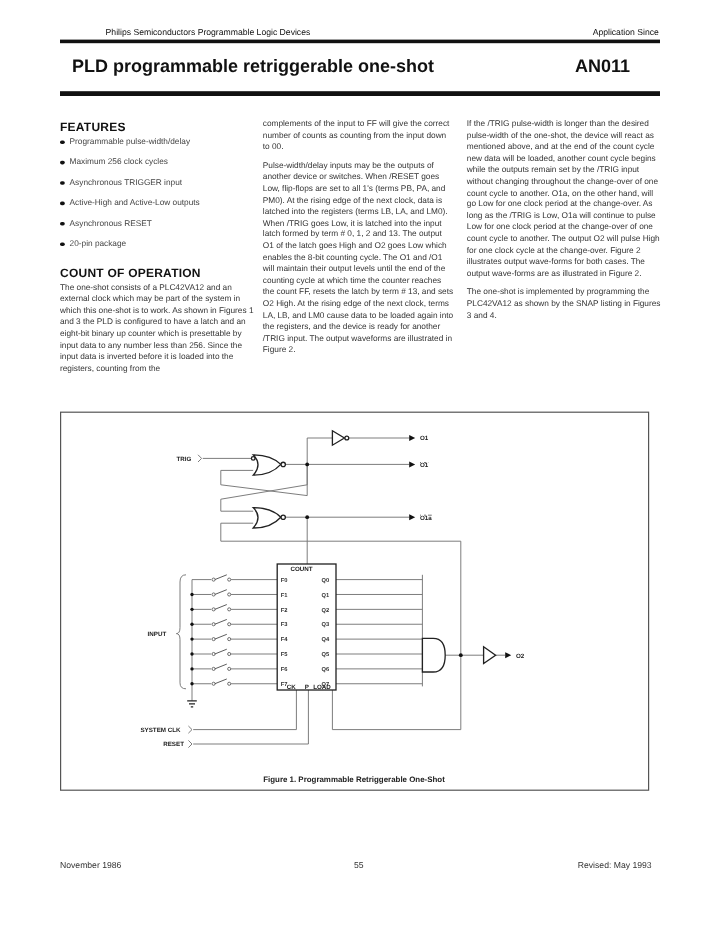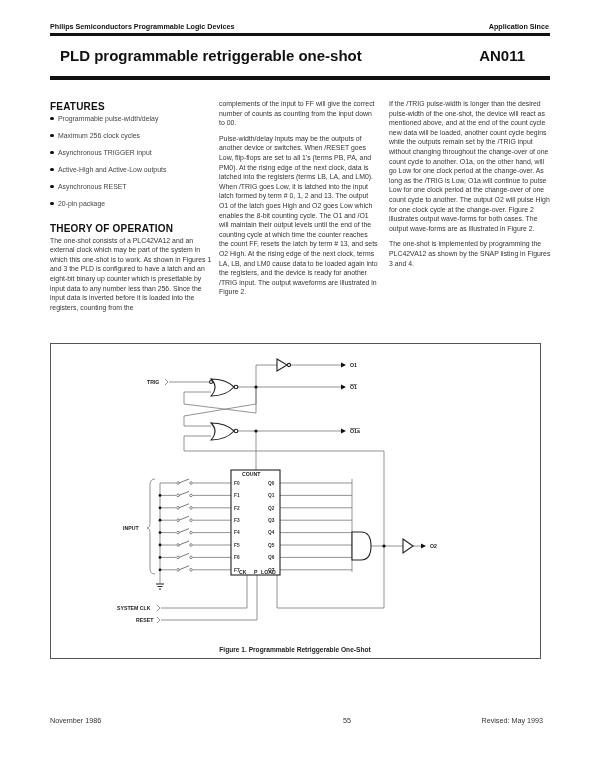--- a/index.html
+++ b/index.html
@@ -1,18 +1,18 @@
 <!DOCTYPE html>
 <html><head>
 <meta charset="utf-8">
 <style>
   html, body { margin: 0; padding: 0; background: #ffffff; }
   body { width: 600px; height: 776px; position: relative; overflow: hidden; font-family: "Liberation Sans", sans-serif; color: #111; }
   .abs { position: absolute; }
-  .hdr-small { font-size: 7.2px; font-weight: bold; top: 22px; }
+  .hdr-small { font-size: 7.2px; font-weight: normal; top: 22px; margin-left: 38px; }
   .rule { position: absolute; left: 50px; width: 500px; background: #111; }
   .title { font-size: 15px; font-weight: bold; top: 47px; }
   .col { position: absolute; top: 97px; font-size: 6.9px; line-height: 9.6px; color: #333; }
   .col p { margin: 0 0 6px 0; }
   .h2 { font-size: 10px; font-weight: bold; color: #111; margin: 6px 0 2px 0; letter-spacing: 0.2px; }
   ul.feat { list-style: none; margin: 0; padding: 0; }
   ul.feat li { position: relative; padding-left: 8px; margin-bottom: 7.4px; color: #444; }
   ul.feat li::before { content: ""; position: absolute; left: 0; top: 3px; width: 3.5px; height: 3.5px; background: #111; border-radius: 50%; }
   .fig { position: absolute; left: 50px; top: 343px; width: 489px; height: 314px; border: 1px solid #555; }
   .fig svg { position: absolute; left: 0; top: 0; }
@@ -32,21 +32,21 @@
 <div class="col" style="left:50px;width:165px;">
   <div class="h2" style="margin-top:5px;">FEATURES</div>
   <ul class="feat">
     <li>Programmable pulse-width/delay</li>
     <li>Maximum 256 clock cycles</li>
     <li>Asynchronous TRIGGER input</li>
     <li>Active-High and Active-Low outputs</li>
     <li>Asynchronous RESET</li>
     <li>20-pin package</li>
   </ul>
-  <div class="h2" style="margin-top:16px;">THEORY OF OPERATION</div>
+  <div class="h2" style="margin-top:16px;">COUNT OF OPERATION</div>
   <p>The one-shot consists of a PLC42VA12 and an external clock which may be part of the system in which this one-shot is to work. As shown in Figures 1 and 3 the PLD is configured to have a latch and an eight-bit binary up counter which is presettable by input data to any number less than 256. Since the input data is inverted before it is loaded into the registers, counting from the</p>
 </div>
 
 <div class="col" style="left:219px;width:160px;top:99px;">
   <p>complements of the input to FF will give the correct number of counts as counting from the input down to 00.</p>
   <p>Pulse-width/delay inputs may be the outputs of another device or switches. When /RESET goes Low, flip-flops are set to all 1's (terms PB, PA, and PM0). At the rising edge of the next clock, data is latched into the registers (terms LB, LA, and LM0). When /TRIG goes Low, it is latched into the input latch formed by term # 0, 1, 2 and 13. The output O1 of the latch goes High and O2 goes Low which enables the 8-bit counting cycle. The O1 and /O1 will maintain their output levels until the end of the counting cycle at which time the counter reaches the count FF, resets the latch by term # 13, and sets O2 High. At the rising edge of the next clock, terms LA, LB, and LM0 cause data to be loaded again into the registers, and the device is ready for another /TRIG input. The output waveforms are illustrated in Figure 2.</p>
 </div>
 
 <div class="col" style="left:389px;width:162px;top:99px;">
   <p>If the /TRIG pulse-width is longer than the desired pulse-width of the one-shot, the device will react as mentioned above, and at the end of the count cycle new data will be loaded, another count cycle begins while the outputs remain set by the /TRIG input without changing throughout the change-over of one count cycle to another. O1a, on the other hand, will go Low for one clock period at the change-over. As long as the /TRIG is Low, O1a will continue to pulse Low for one clock period at the change-over of one count cycle to another. The output O2 will pulse High for one clock cycle at the change-over. Figure 2 illustrates output wave-forms for both cases. The output wave-forms are as illustrated in Figure 2.</p>
@@ -256,14 +256,14 @@
         <text x="217" y="202.8">Q5</text>
         <text x="217" y="215.2">Q6</text>
         <text x="217" y="227.6">Q7</text>
       </g>
 
     <text x="244" y="308" text-anchor="middle" font-size="6.6" font-weight="bold" fill="#222">Figure 1.  Programmable Retriggerable One-Shot</text>
   </svg>
 </div>
 
 <div class="foot" style="left:50px;">November 1986</div>
-<div class="foot" style="left:295px;margin-left:48px;">55</div>
+<div class="foot" style="left:295px;">55</div>
 <div class="foot" style="right:57px;">Revised: May 1993</div>
 
 </body></html>

